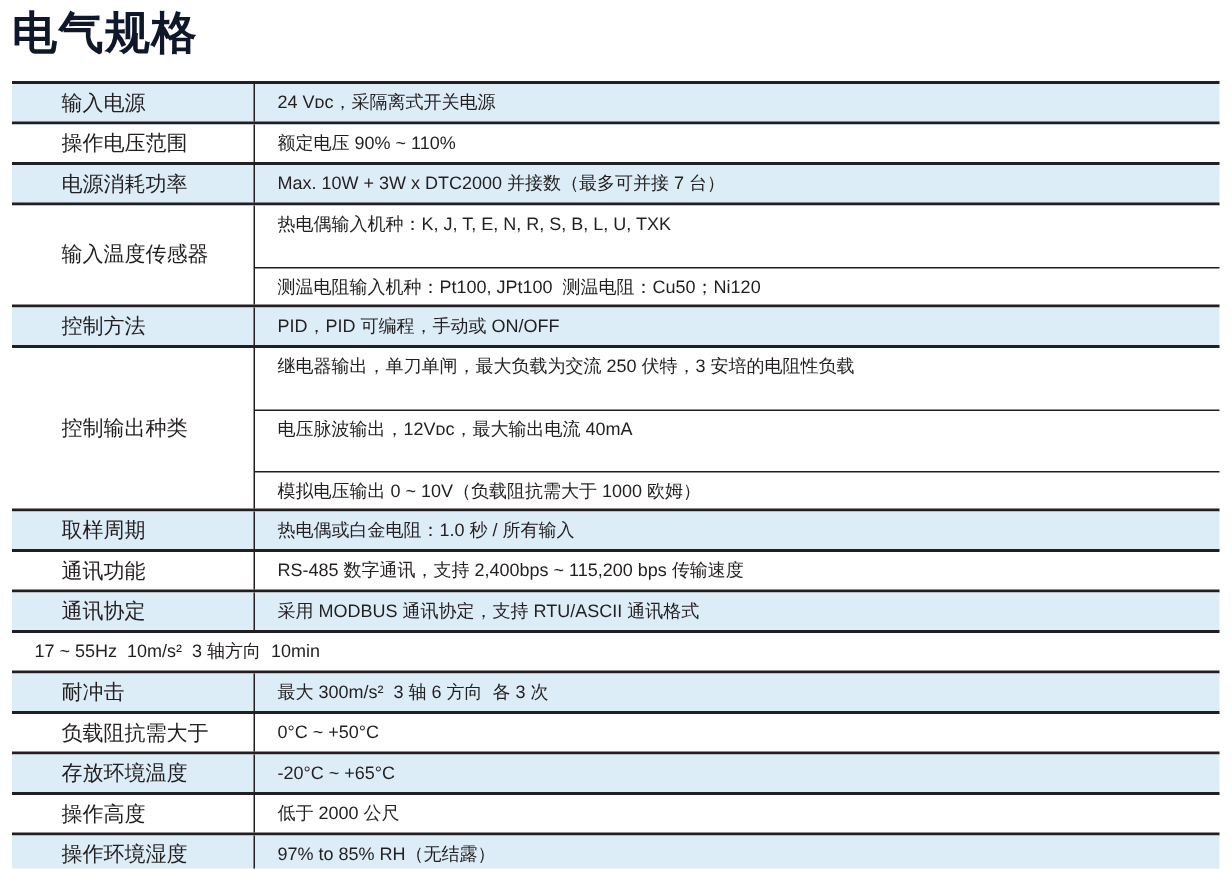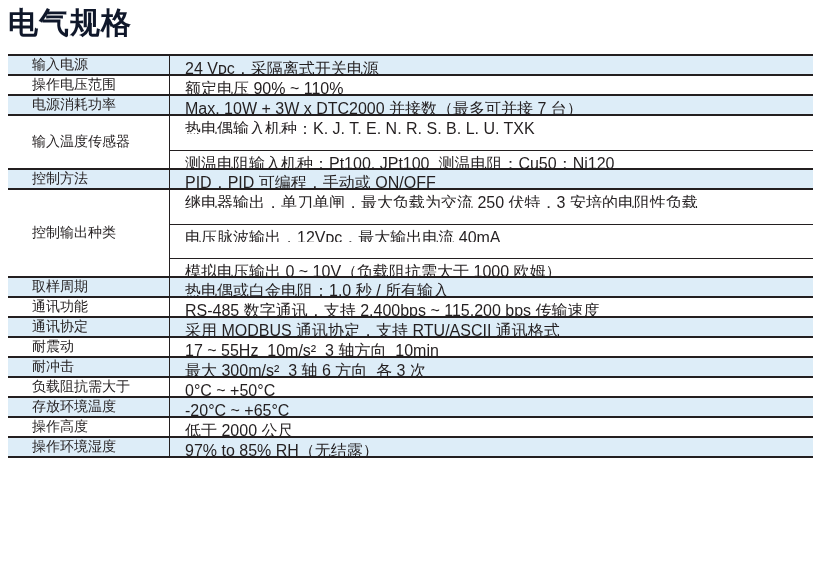--- a/index.html
+++ b/index.html
@@ -24,38 +24,38 @@
   }
   .trow {
     display: flex;
     border-bottom: 2px solid #231f20;
     background: #ffffff;
   }
   .spec-table .trow:nth-child(odd) { background: #ddedf8; }
   .tlabel {
     width: 162px;
     min-width: 162px;
-    padding-left: 24px;
+    padding-left: 33px;
     display: flex;
     align-items: center;
     font-size: 14px;
     border-right: 1px solid #231f20;
     white-space: pre;
   }
   .tvals {
     flex: 1;
     display: flex;
     flex-direction: column;
     justify-content: center;
   }
   .tval {
-    height: 18px;
+    height: 25px;
     line-height: 25px;
     padding-left: 15px;
-    font-size: 16px;
+    font-size: 12px;
     white-space: pre;
     overflow: hidden;
   }
   .tval + .tval { border-top: 1px solid #231f20; margin-top: 16px; }
 </style>
 </head>
 <body>
 
 <div class="page">
 
@@ -123,21 +123,20 @@
     </div>
 
     <div class="trow">
       <div class="tlabel">通讯协定</div>
       <div class="tvals">
         <div class="tval">采用 MODBUS 通讯协定，支持 RTU/ASCII 通讯格式</div>
       </div>
     </div>
 
     <div class="trow">
-      <div class="tlabel">耐震动</div>
       <div class="tvals">
         <div class="tval">17 ~ 55Hz  10m/s²  3 轴方向  10min</div>
       </div>
     </div>
 
     <div class="trow">
       <div class="tlabel">耐冲击</div>
       <div class="tvals">
         <div class="tval">最大 300m/s²  3 轴 6 方向  各 3 次</div>
       </div>

